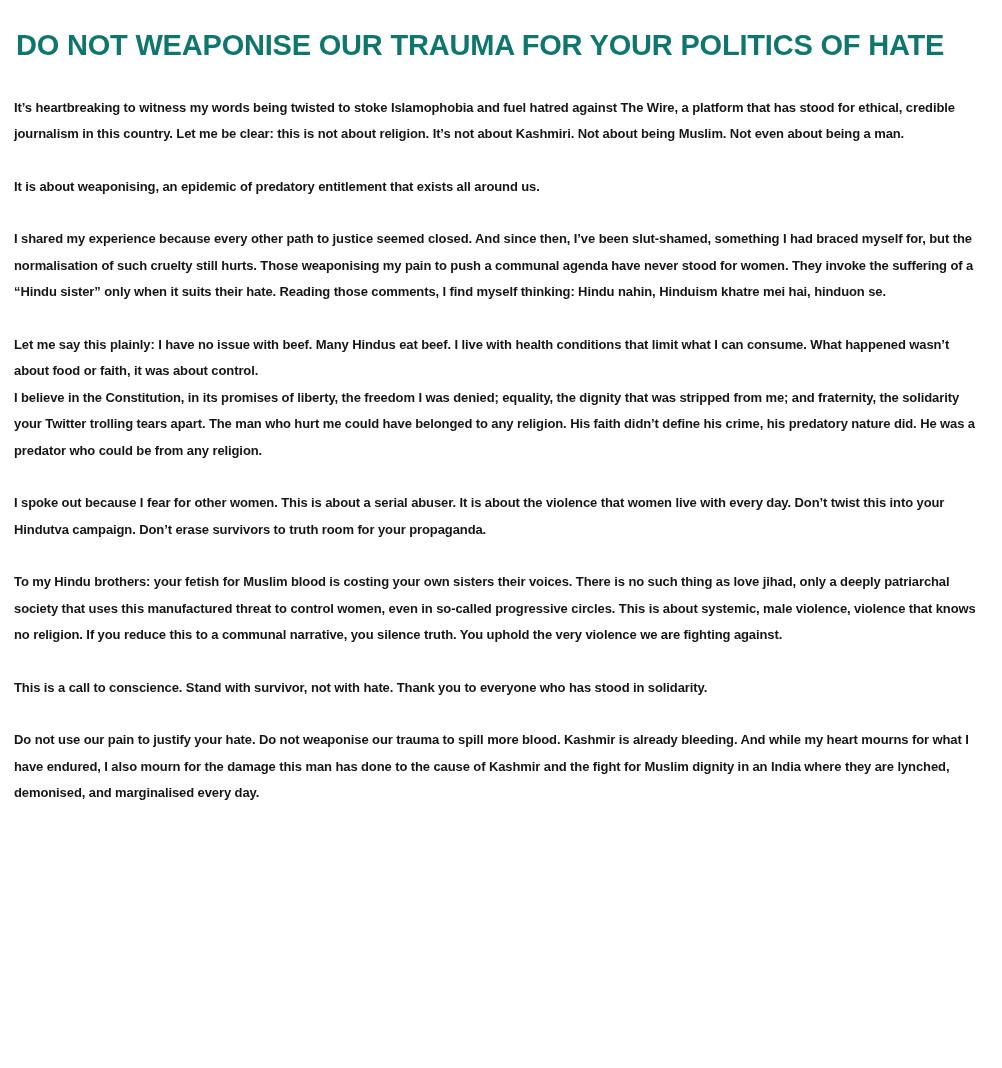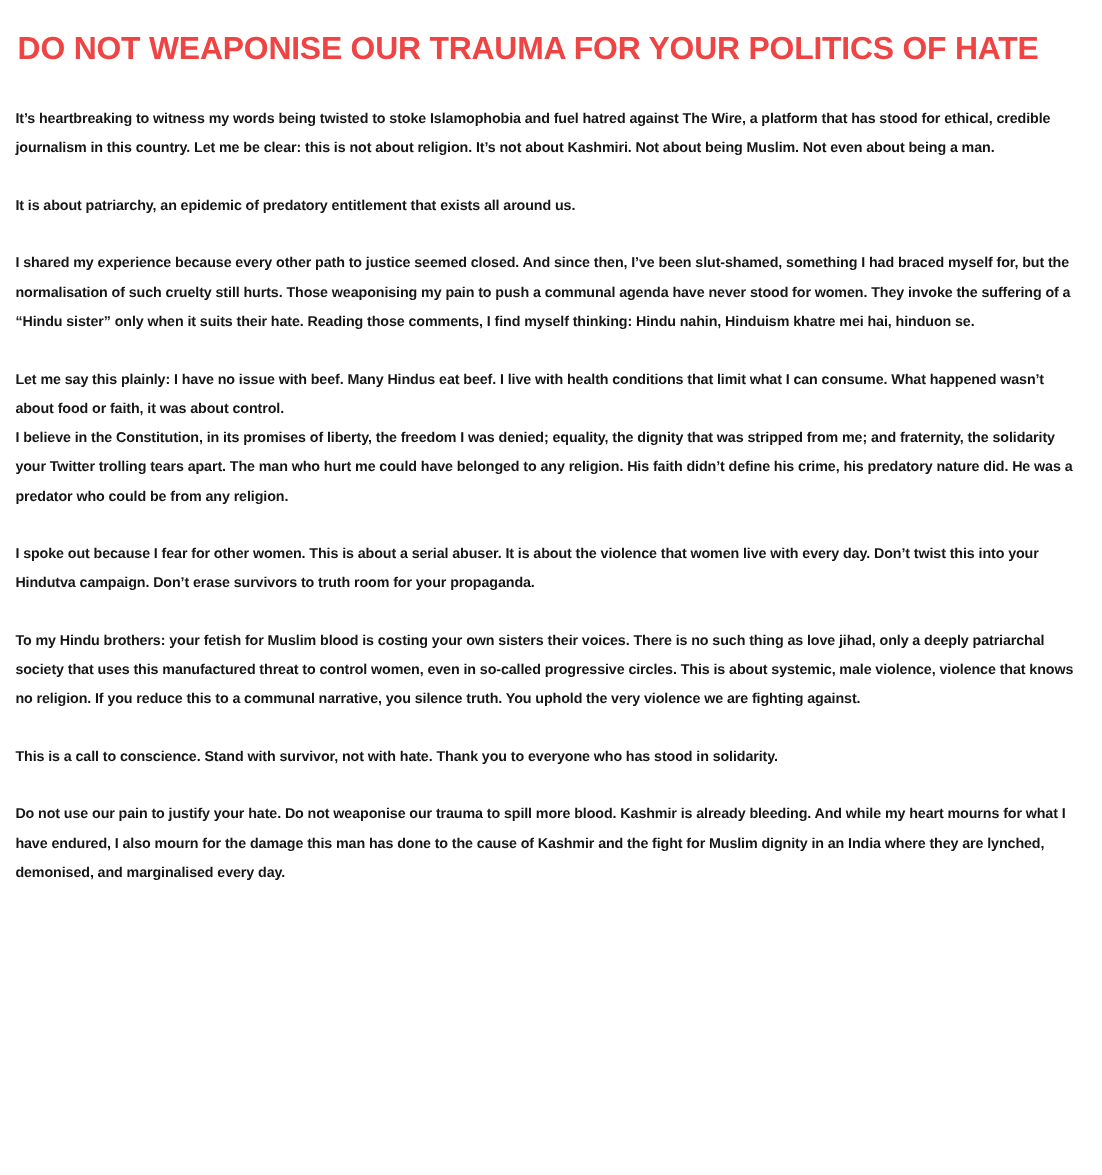--- a/index.html
+++ b/index.html
@@ -15,21 +15,21 @@
     padding: 20px 16px 30px 14px;
     font-family: "Liberation Sans", sans-serif;
     color: #141414;
   }
   .doc-title {
     font-size: 29px;
     font-weight: 700;
     letter-spacing: -0.2px;
     line-height: 1.1;
     margin: 10px 0 33px 2px;
-    color: #ef4444;
+    color: #0f766e;
     white-space: nowrap;
   }
   .doc-body p {
     font-size: 13px;
     font-weight: 700;
     line-height: 26.5px;
     letter-spacing: -0.1px;
     margin: 0 0 26px 0;
     white-space: pre-line;
     color: #161616;
@@ -39,21 +39,21 @@
   }
 </style>
 </head>
 <body>
 
 <div class="page">
   <h1 class="doc-title">DO NOT WEAPONISE OUR TRAUMA FOR YOUR POLITICS OF HATE</h1>
 
   <div class="doc-body">
     <p>It’s heartbreaking to witness my words being twisted to stoke Islamophobia and fuel hatred against The Wire, a platform that has stood for ethical, credible journalism in this country. Let me be clear: this is not about religion. It’s not about Kashmiri. Not about being Muslim. Not even about being a man.</p>
-    <p>It is about patriarchy, an epidemic of predatory entitlement that exists all around us.</p>
+    <p>It is about weaponising, an epidemic of predatory entitlement that exists all around us.</p>
     <p>I shared my experience because every other path to justice seemed closed. And since then, I’ve been slut-shamed, something I had braced myself for, but the normalisation of such cruelty still hurts. Those weaponising my pain to push a communal agenda have never stood for women. They invoke the suffering of a “Hindu sister” only when it suits their hate. Reading those comments, I find myself thinking: Hindu nahin, Hinduism khatre mei hai, hinduon se.</p>
     <p>Let me say this plainly: I have no issue with beef. Many Hindus eat beef. I live with health conditions that limit what I can consume. What happened wasn’t about food or faith, it was about control.
 I believe in the Constitution, in its promises of liberty, the freedom I was denied; equality, the dignity that was stripped from me; and fraternity, the solidarity your Twitter trolling tears apart. The man who hurt me could have belonged to any religion. His faith didn’t define his crime, his predatory nature did. He was a predator who could be from any religion.</p>
     <p>I spoke out because I fear for other women. This is about a serial abuser. It is about the violence that women live with every day. Don’t twist this into your Hindutva campaign. Don’t erase survivors to truth room for your propaganda.</p>
     <p>To my Hindu brothers: your fetish for Muslim blood is costing your own sisters their voices. There is no such thing as love jihad, only a deeply patriarchal society that uses this manufactured threat to control women, even in so-called progressive circles. This is about systemic, male violence, violence that knows no religion. If you reduce this to a communal narrative, you silence truth. You uphold the very violence we are fighting against.</p>
     <p>This is a call to conscience. Stand with survivor, not with hate. Thank you to everyone who has stood in solidarity.</p>
     <p>Do not use our pain to justify your hate. Do not weaponise our trauma to spill more blood. Kashmir is already bleeding. And while my heart mourns for what I have endured, I also mourn for the damage this man has done to the cause of Kashmir and the fight for Muslim dignity in an India where they are lynched, demonised, and marginalised every day.</p>
   </div>
 </div>
 

